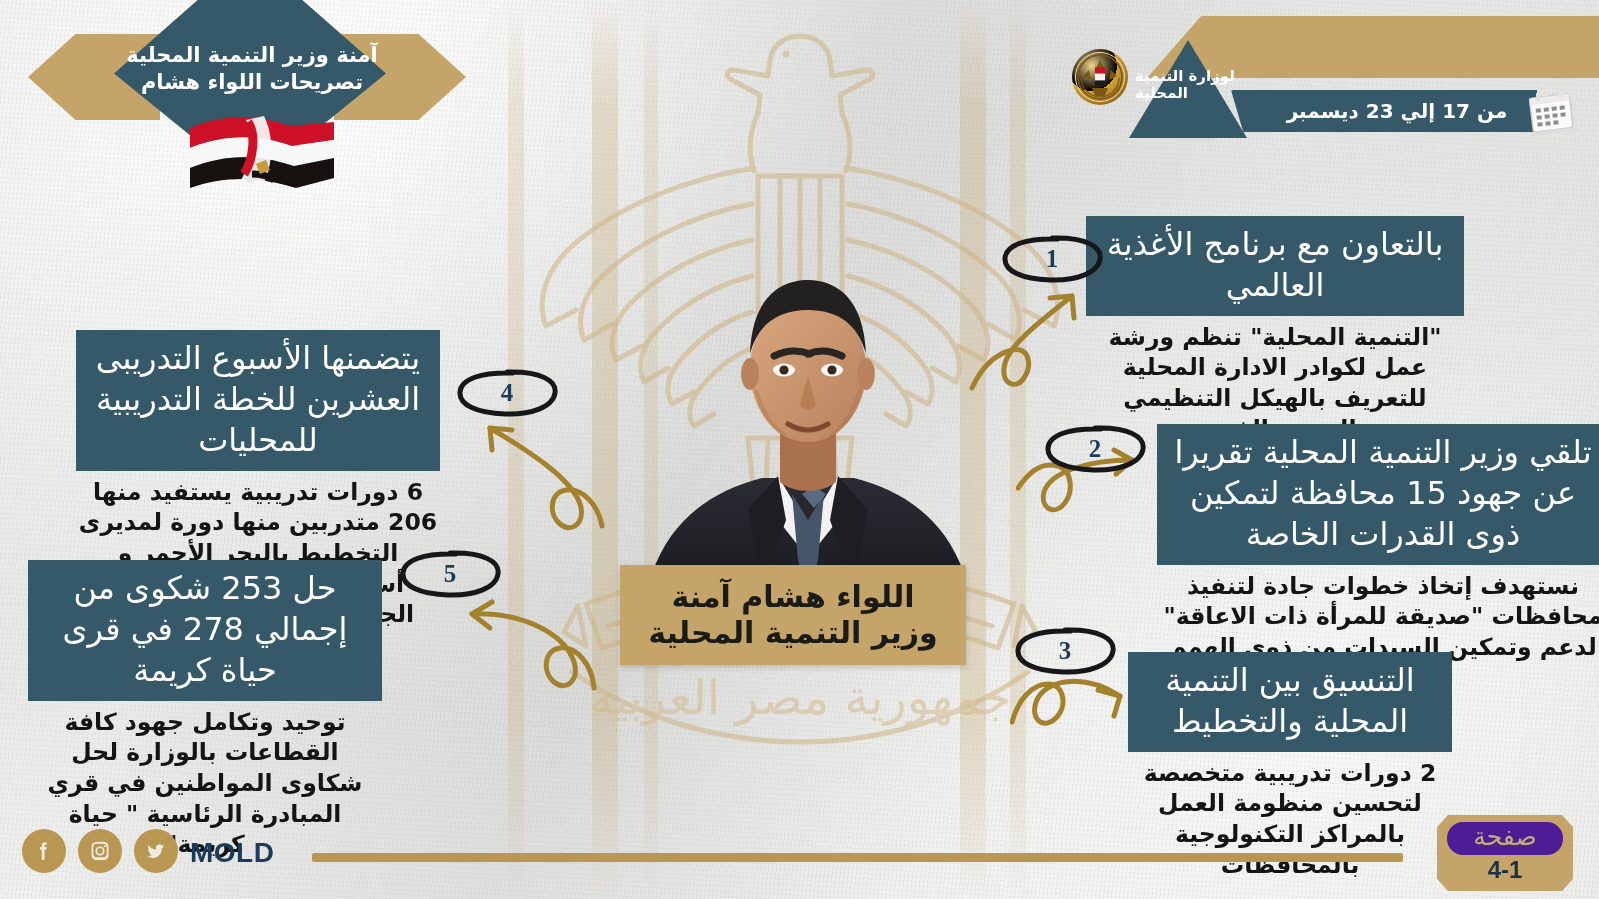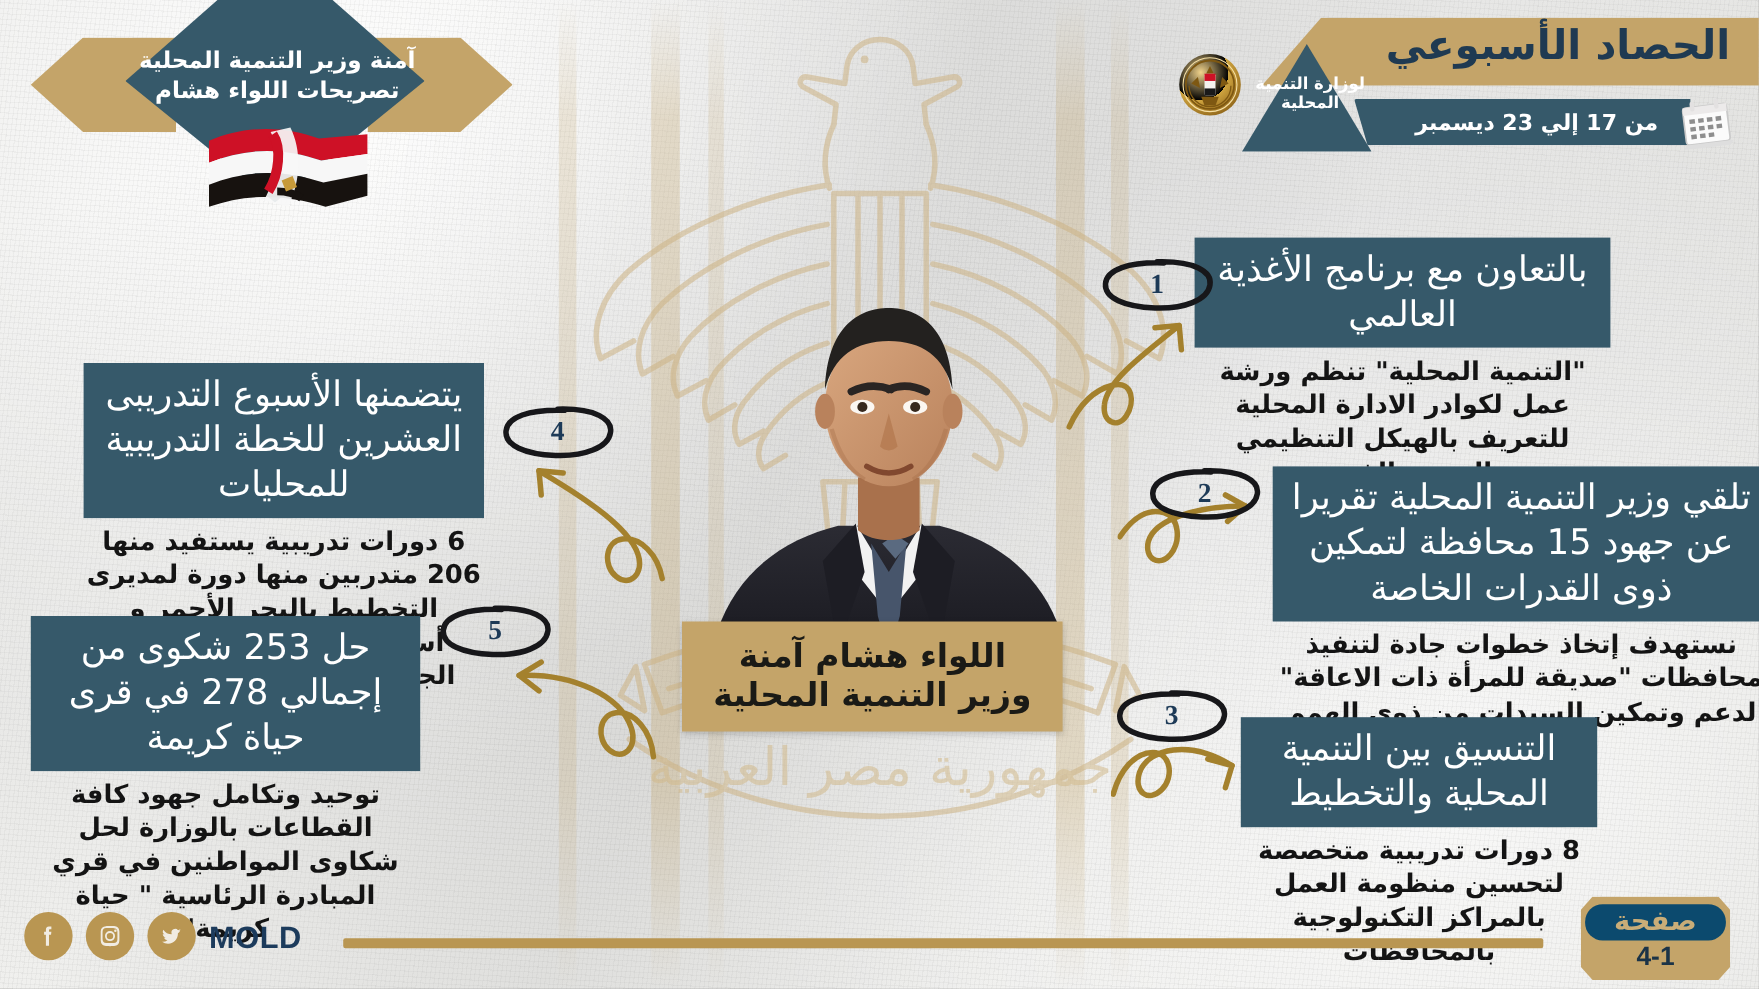--- a/index.html
+++ b/index.html
@@ -57,21 +57,21 @@
     font-size:37px; font-weight:bold; color:#1f3a52; text-align:right;
     letter-spacing:-.5px; white-space:nowrap;
   }
   .hdr-tri{
     position:absolute; right:352px; top:24px; width:118px; height:98px;
     background:#36596a;
     clip-path:polygon(50% 0, 100% 100%, 0 100%);
   }
   .hdr-min{
     position:absolute; right:352px; top:52px; width:112px;
-    color:#ffffff; font-size:15px; font-weight:bold; line-height:1.12; text-align:center;
+    color:#ffffff; font-size:15px; font-weight:bold; line-height:1.12; text-align:left;
   }
   .hdr-date{
     position:absolute; right:62px; top:74px; width:306px; height:42px;
     background:#36596a;
     clip-path:polygon(0 0, 100% 0, 100% 100%, 4% 100%);
     color:#fff; font-size:20px; font-weight:bold;
     display:flex; align-items:center; justify-content:center; padding-left:26px;
     border-radius:2px 0 0 2px;
   }
   .cal-ico{ position:absolute; right:22px; top:70px; width:52px; height:50px; }
@@ -148,21 +148,21 @@
   .mold{ position:absolute; left:190px; top:34px; font-family:"Liberation Sans", sans-serif;
          font-size:28px; font-weight:bold; color:#1c3b5c; letter-spacing:.5px; }
   .fline{ position:absolute; left:312px; top:50px; height:9px; right:196px; background:#b99652; border-radius:2px; }
   .pgbadge{
     position:absolute; right:26px; top:12px; width:136px; height:76px;
     background:#c4a469;
     clip-path:polygon(8% 0,92% 0,100% 16%,100% 84%,92% 100%,8% 100%,0 84%,0 16%);
     display:flex; flex-direction:column; align-items:center; justify-content:center; gap:1px;
   }
   .pgbadge .pill{
-    background:#0c4a6e; color:#c9ad78; font-size:25px; font-weight:bold;
+    background:#4c1d95; color:#c9ad78; font-size:25px; font-weight:normal;
     border-radius:16px; padding:1px 26px 4px; line-height:1.1;
   }
   .pgbadge .pn{ color:#1b3347; font-family:"Liberation Sans", sans-serif; font-size:24px; font-weight:bold; }
 </style>
 </head>
 <body>
 
 <div id="poster">
 
   <div class="band" style="left:592px;width:26px;"></div>
@@ -285,21 +285,20 @@
         <path d="M58 12 C66 26 64 54 52 74 L74 80 C86 56 86 28 76 8 Z" fill="#f7f7f7" opacity=".92"></path>
         <path d="M60 14 C68 26 66 50 56 66" stroke="#ce1126" stroke-width="9" fill="none"></path>
         <path d="M64 66 C72 66 80 68 86 72" stroke="#17120f" stroke-width="7" fill="none"></path>
         <path d="M68 56 l10 -4 l4 10 l-10 4 z" fill="#c79a3a"></path>
       </svg>
     </div>
   </div>
 
   <div class="hdr">
     <div class="hdr-gold"></div>
-    <div class="hdr-title">الحصاد الأسبوعي</div>
     <div class="hdr-tri"></div>
     <div class="hdr-min">لوزارة التنمية المحلية</div>
     <div class="hdr-date">من 17 إلي  23 ديسمبر</div>
     <div class="cal-ico">
       <svg viewBox="0 0 52 50" xmlns="http://www.w3.org/2000/svg" aria-hidden="true">
         <g transform="rotate(-7 26 25)">
           <rect x="6" y="10" width="40" height="34" rx="3" fill="#fbfbfb" stroke="#c9c9c9" stroke-width="1.5"></rect>
           <rect x="6" y="10" width="40" height="7" fill="#eceaea"></rect>
           <rect x="13" y="5" width="4" height="9" rx="2" fill="#e3e1e1"></rect>
           <rect x="35" y="5" width="4" height="9" rx="2" fill="#e3e1e1"></rect>
@@ -421,21 +420,21 @@
     <div class="bd">"التنمية المحلية" تنظم ورشة عمل لكوادر الادارة المحلية للتعريف بالهيكل التنظيمي الجديد بالفيوم</div>
   </div>
 
   <div class="blk right" style="left:1140px;top:424px;width:452px;margin-left:17px;">
     <div class="hd">تلقي وزير التنمية المحلية تقريرا عن جهود 15 محافظة لتمكين ذوى القدرات الخاصة</div>
     <div class="bd">نستهدف إتخاذ خطوات جادة لتنفيذ محافظات "صديقة للمرأة ذات الاعاقة" لدعم وتمكين السيدات من ذوى الهمم بالمحافظات</div>
   </div>
 
   <div class="blk right" style="left:1128px;top:652px;width:324px;">
     <div class="hd">التنسيق بين التنمية المحلية والتخطيط</div>
-    <div class="bd">8 دورات تدريبية متخصصة لتحسين منظومة العمل بالمراكز التكنولوجية بالمحافظات</div>
+    <div class="bd">2 دورات تدريبية متخصصة لتحسين منظومة العمل بالمراكز التكنولوجية بالمحافظات</div>
   </div>
 
   <div class="blk left" style="left:76px;top:330px;width:364px;">
     <div class="hd">يتضمنها الأسبوع التدريبى العشرين للخطة التدريبية للمحليات</div>
     <div class="bd">6 دورات تدريبية يستفيد منها 206 متدربين منها دورة لمديرى التخطيط بالبحر الأحمر و أسوان لتعميم الممارسات الجيدة لبرنامج تنمية الصعيد</div>
   </div>
 
   <div class="blk left" style="left:28px;top:560px;width:354px;">
     <div class="hd">حل 253 شكوى من إجمالي 278 في قرى حياة كريمة</div>
     <div class="bd">توحيد وتكامل جهود كافة القطاعات بالوزارة لحل شكاوى المواطنين في قري المبادرة الرئاسية " حياة كريمة"</div>

